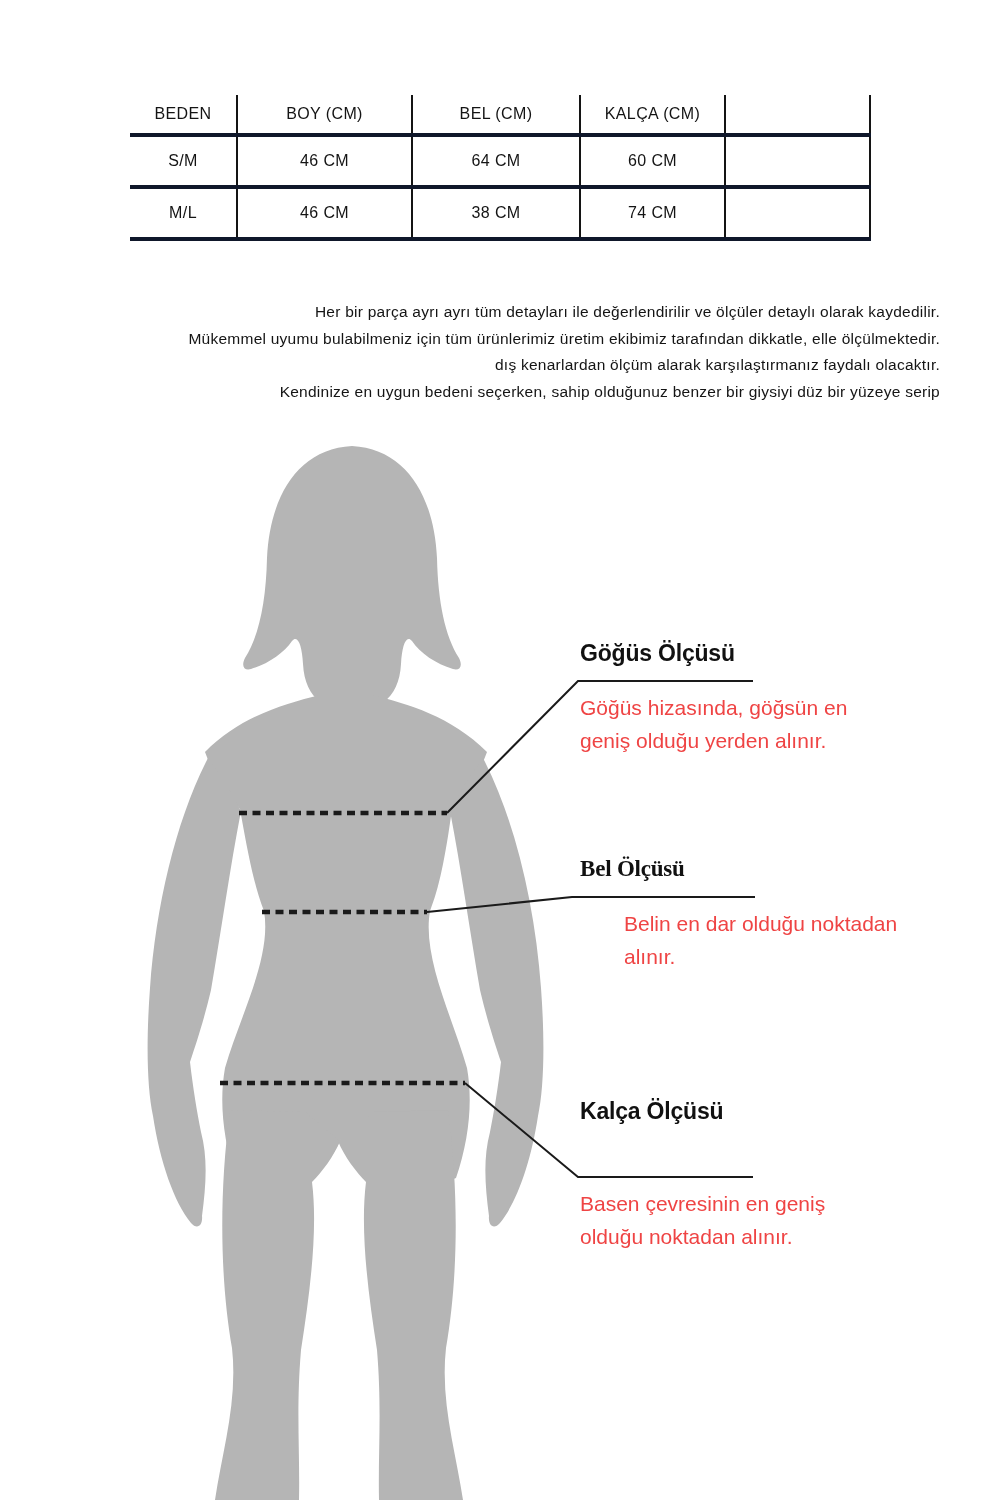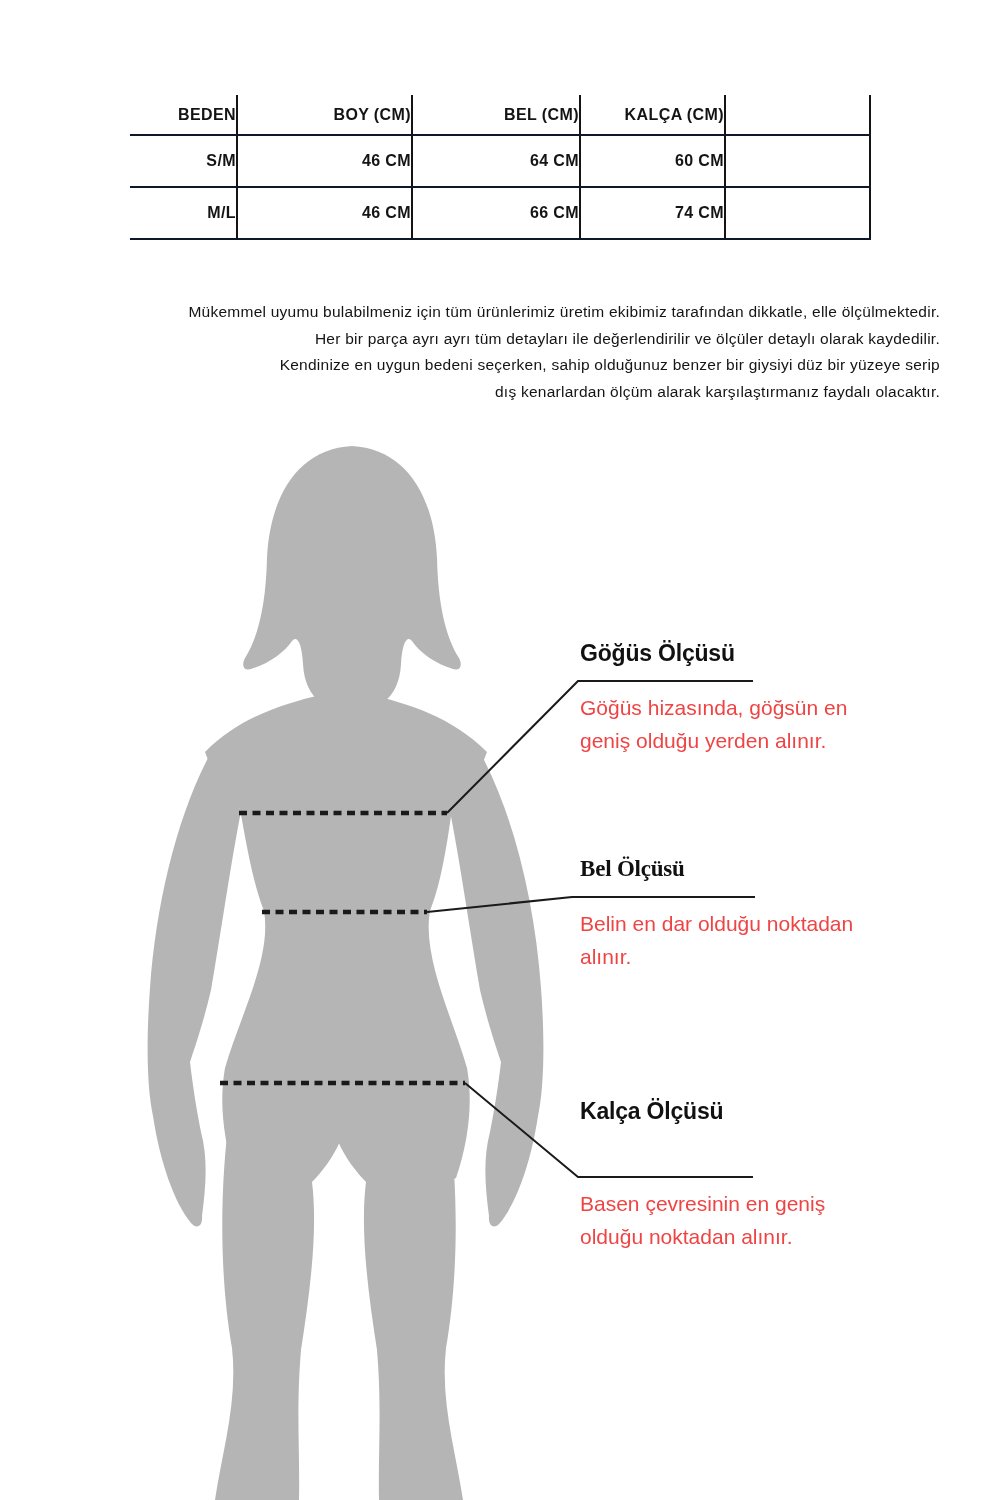--- a/index.html
+++ b/index.html
@@ -17,24 +17,23 @@
     width:740px;
     border-collapse:collapse;
     table-layout:fixed;
     font-size:16px;
     letter-spacing:.4px;
     color:#141414;
     text-align:center;
   }
   .size-table th,.size-table td{
     border-right:2px solid #141414;
-    border-bottom:2px solid #0f172a;
+    border-bottom:4px solid #0f172a;
     padding:0;
-    font-weight:700;
-    text-align:right;
+    font-weight:400;
   }
   .size-table thead tr{height:40px;}
   .size-table tbody tr{height:52px;}
   
   .intro{
     position:absolute;top:299px;right:60px;
     text-align:right;
     font-size:15.5px;
     line-height:26.6px;
     letter-spacing:.25px;
@@ -56,21 +55,21 @@
   }
   .ann-desc{
     position:absolute;left:580px;
     font-size:21px;
     line-height:33px;
     color:#ef4444;
   }
   #chest-title{top:640px;}
   #chest-desc{top:691px;width:290px;}
   #waist-title{top:856px;font-family:Liberation Serif, serif;}
-  #waist-desc{top:907px;width:320px;}
+  #waist-desc{top:907px;width:320px;margin-left:44px;}
   #hip-title{top:1098px;}
   #hip-desc{top:1187px;width:295px;}
 </style>
 </head>
 <body>
 
 <table class="size-table">
   <colgroup>
     <col style="width:107px">
       <col style="width:175px">
@@ -91,32 +90,32 @@
     <tr>
       <td>S/M</td>
       <td>46 CM</td>
       <td>64 CM</td>
       <td>60 CM</td>
       <td></td>
     </tr>
     <tr>
       <td>M/L</td>
       <td>46 CM</td>
-      <td>66 CM</td>
+      <td>38 CM</td>
       <td>74 CM</td>
       <td></td>
     </tr>
   </tbody>
 </table>
 
 <div class="intro">
+  <div>Her bir parça ayrı ayrı tüm detayları ile değerlendirilir ve ölçüler detaylı olarak kaydedilir.</div>
   <div>Mükemmel uyumu bulabilmeniz için tüm ürünlerimiz üretim ekibimiz tarafından dikkatle, elle ölçülmektedir.</div>
-  <div>Her bir parça ayrı ayrı tüm detayları ile değerlendirilir ve ölçüler detaylı olarak kaydedilir.</div>
+  <div>dış kenarlardan ölçüm alarak karşılaştırmanız faydalı olacaktır.</div>
   <div>Kendinize en uygun bedeni seçerken, sahip olduğunuz benzer bir giysiyi düz bir yüzeye serip</div>
-  <div>dış kenarlardan ölçüm alarak karşılaştırmanız faydalı olacaktır.</div>
 </div>
 
 <svg class="figure-svg" width="1000" height="1500" viewBox="0 0 1000 1500">
 
   <path class="sil" d="M 352 446
            C 298 449, 270 496, 267 558
            C 266 602, 259 636, 245 658
            C 241 666, 244 671, 251 669
            C 268 664, 284 653, 292 641
            C 298 634, 302 646, 303 664

